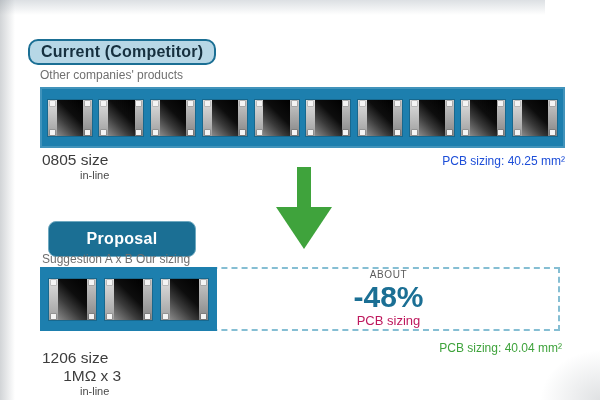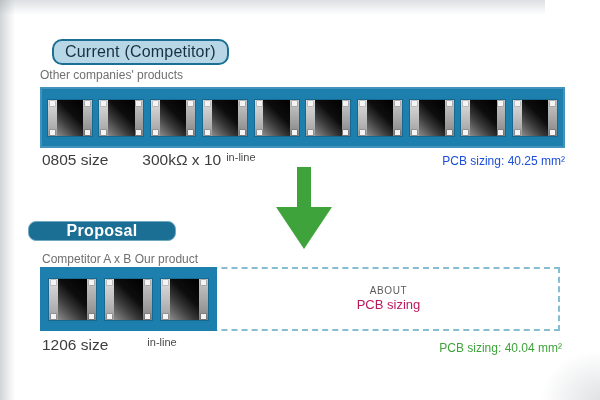--- a/index.html
+++ b/index.html
@@ -20,29 +20,29 @@
     pointer-events:none;
   }
   .shade-corner{
     position:absolute;right:0;bottom:0;width:60px;height:50px;
     background:radial-gradient(ellipse at bottom right, rgba(130,138,145,.25), rgba(130,138,145,0) 70%);
     pointer-events:none;
   }
 
   
   .pill-outline{
-    position:absolute;left:52px;top:39px;
+    position:absolute;left:28px;top:39px;
     background:#b7d7e6;border:2.5px solid var(--teal);border-radius:10px;
-    padding:2px 11px;font-size:16px;font-weight:400;color:#16303f;
+    padding:2px 11px;font-size:16px;font-weight:700;color:#16303f;
     letter-spacing:.2px;
   }
   .pill-solid{
-    position:absolute;left:28px;top:221px;width:146px;
+    position:absolute;left:48px;top:221px;width:146px;
     background:var(--teal);border-radius:8px;border:1px solid #6fa9c0;
-    padding:0 0;text-align:center;
+    padding:8px 0;text-align:center;
     font-size:16px;font-weight:700;color:#ffffff;letter-spacing:.3px;
   }
   .subtitle{position:absolute;font-size:12px;color:#6f6f6f;}
   .subtitle.s1{left:40px;top:68px;}
   .subtitle.s2{left:42px;top:252px;}
 
   
   .strip1{
     position:absolute;left:40px;top:87px;width:525px;height:61px;
     background:var(--pcb);
@@ -74,23 +74,23 @@
   .cap-l{background:linear-gradient(to bottom,#dedede 0%,#c2c2c2 45%,#9e9e9e 100%);}
   .cap-r{background:linear-gradient(to bottom,#c9c9c9 0%,#ababab 45%,#858585 100%);}
   .chip-body{flex:1;background:linear-gradient(45deg,#8a8a8a 0%,#3a3a3a 35%,#0d0d0d 60%,#000 100%);}
   .pad{position:absolute;width:5px;height:5px;background:#f4f4f4;box-shadow:0 0 0 .5px rgba(0,0,0,.25);}
   .pad.tl{left:2px;top:1px;}
   .pad.tr{right:2px;top:1px;}
   .pad.bl{left:2px;bottom:1px;}
   .pad.br{right:2px;bottom:1px;}
 
   
-  .spec-row{position:absolute;display:flex;align-items:flex-start;color:#3d3d3d;}
+  .spec-row{position:absolute;display:flex;align-items:center;color:#3d3d3d;flex-direction:column;}
   .spec-row.r1{left:42px;top:151px;}
-  .spec-row.r2{left:42px;top:336px;}
+  .spec-row.r2{left:42px;top:349px;}
   .spec-size{font-size:15.5px;margin-right:34px;}
   .spec-value{font-size:15.5px;}
   .spec-suffix{font-size:11px;margin-left:5px;color:#4a4a4a;}
   .pcb-sizing{position:absolute;font-size:12px;}
   .pcb-sizing.p1{right:35px;top:154px;color:#1d4ed8;}
   .pcb-sizing.p2{right:38px;top:341px;color:var(--green);}
 
   
   .arrow{position:absolute;left:276px;top:167px;width:56px;}
   .arrow .stem{width:14px;height:40px;margin:0 auto;background:var(--green);}
@@ -198,32 +198,31 @@
       <div class="cap cap-r"></div>
       <span class="pad tl"></span>
       <span class="pad tr"></span>
       <span class="pad bl"></span>
       <span class="pad br"></span>
     </div>
   </div>
 
 <div class="spec-row r1">
   <span class="spec-size">0805 size</span>
-  <span class="spec-value">300kΩ x 10</span>
   <span class="spec-suffix">in-line</span>
 </div>
 <div class="pcb-sizing p1">PCB sizing: 40.25 mm²</div>
 
 <div class="arrow">
   <div class="stem"></div>
   <div class="head"></div>
 </div>
 
 <div class="pill-solid">Proposal</div>
-<div class="subtitle s2">Competitor A x B Our product</div>
+<div class="subtitle s2">Suggestion A x B Our sizing</div>
 
 <div class="dashed-box">
   <div class="strip2">
       <div class="chip chip-lg">
         <div class="cap cap-l"></div>
         <div class="chip-body"></div>
         <div class="cap cap-r"></div>
         <span class="pad tl"></span>
         <span class="pad tr"></span>
         <span class="pad bl"></span>
@@ -243,21 +242,23 @@
         <div class="chip-body"></div>
         <div class="cap cap-r"></div>
         <span class="pad tl"></span>
         <span class="pad tr"></span>
         <span class="pad bl"></span>
         <span class="pad br"></span>
       </div>
     </div>
   <div class="callout">
     <div class="about">ABOUT</div>
+    <div class="percent">-48%</div>
     <div class="caption">PCB sizing</div>
   </div>
 </div>
 
 <div class="spec-row r2">
   <span class="spec-size">1206 size</span>
+  <span class="spec-value">1MΩ x 3</span>
   <span class="spec-suffix">in-line</span>
 </div>
 <div class="pcb-sizing p2">PCB sizing: 40.04 mm²</div>
 
 </body></html>

